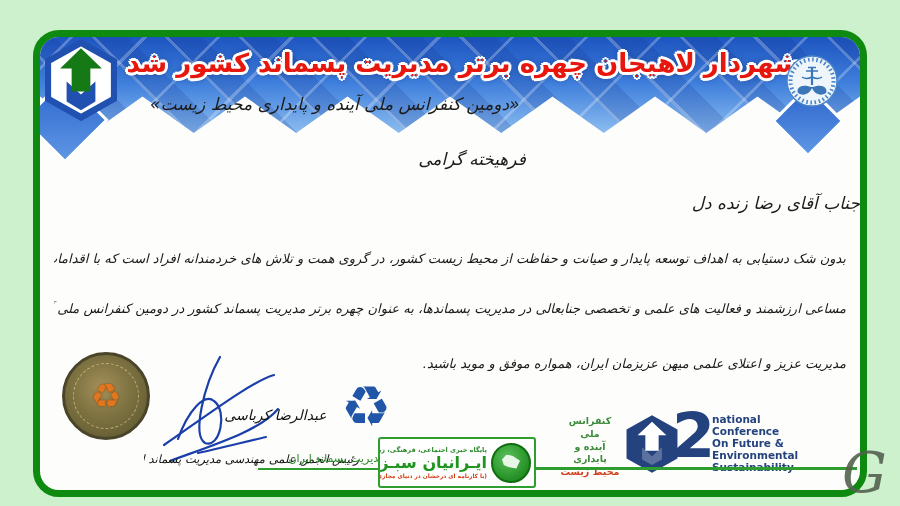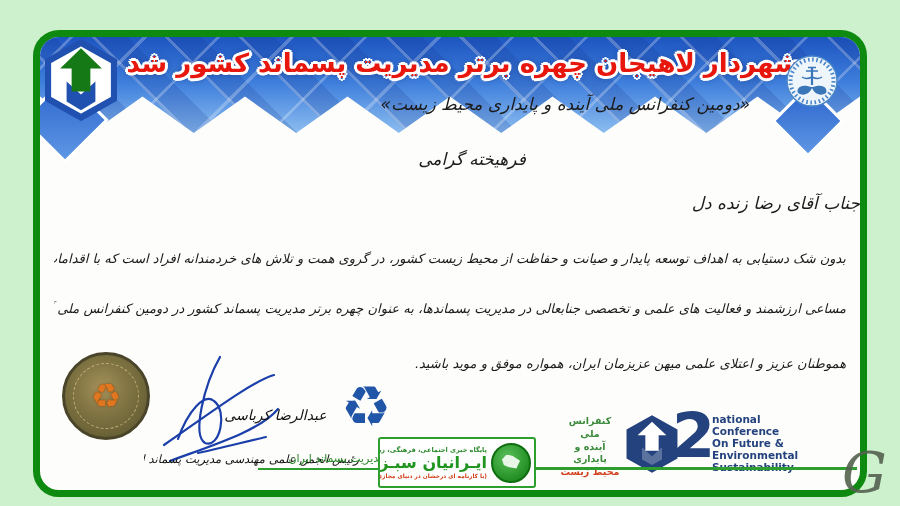--- a/index.html
+++ b/index.html
@@ -30,21 +30,21 @@
   .diamond.dr { left:742px; top:58px; width:52px; height:52px; }
 
   .headline { position:absolute; left:60px; right:60px; top:4px; z-index:3; text-align:right;
               direction:rtl; font-weight:bold; font-size:26px; line-height:44px; color:#e8170d;
               text-shadow:-2px -2px 0 #fff,2px -2px 0 #fff,-2px 2px 0 #fff,2px 2px 0 #fff,
                 0 -3px 0 #fff,0 3px 0 #fff,-3px 0 0 #fff,3px 0 0 #fff,0 0 7px rgba(10,30,90,.9); }
 
   .logo-waste { position:absolute; left:5px; top:2px; width:72px; height:82px; z-index:4; }
   .logo-ut    { position:absolute; left:746px; top:18px; width:52px; height:52px; z-index:4; }
 
-  .conf-title { position:absolute; left:110px; right:110px; top:57px; z-index:4; text-align:right;
+  .conf-title { position:absolute; left:110px; right:110px; top:57px; z-index:4; text-align:left;
                 direction:rtl; font-style:italic; font-size:17px; color:#1c1c1c; }
 
   .salutation { position:absolute; left:0; right:0; top:112px; text-align:center; direction:rtl;
                 font-style:italic; font-size:17px; color:#1c1c1c; z-index:2;margin-left:44px; }
   .recipient  { position:absolute; left:0; right:0; top:156px; text-align:right; direction:rtl;
                 font-style:italic; font-size:17px; color:#1c1c1c; z-index:2; }
 
   .body-line { position:absolute; right:14px; left:14px; direction:rtl; text-align:right;
                white-space:nowrap; overflow:hidden; font-style:italic; font-size:13px;
                color:#1a1a1a; z-index:2; letter-spacing:-0.2px; }
@@ -136,21 +136,21 @@
           <path d="M16 22 c3 2 6 2 10 0 M36 22 c-3 2 -6 2 -10 0" stroke="#3a76b8" stroke-width="1.4" fill="none"></path>
         </svg>
       </div>
 
       <div class="conf-title">«دومین کنفرانس ملی آینده و پایداری محیط زیست»</div>
       <div class="salutation">فرهیخته گرامی</div>
       <div class="recipient">جناب آقای رضا زنده دل</div>
 
       <div class="body-line bl1">بدون شک دستیابی به اهداف توسعه پایدار و صیانت و حفاظت از محیط زیست کشور، در گروی همت و تلاش های خردمندانه افراد است که با اقدامات خود روشنایی بخش و راهنمای این مسیر می باشد. بدینوسیله ضمن تقدیر از</div>
       <div class="body-line bl2">مساعی ارزشمند و فعالیت های علمی و تخصصی جنابعالی در مدیریت پسماندها، به عنوان چهره برتر مدیریت پسماند کشور در دومین کنفرانس ملی آینده و پایداری محیط زیست انتخاب می گردید. امید است در پیمودن مسیر خدمت به</div>
-      <div class="body-line bl3">هموطنان عزیز و اعتلای علمی میهن عزیزمان ایران، همواره موفق و موید باشید.</div>
+      <div class="body-line bl3">مدیریت عزیز و اعتلای علمی میهن عزیزمان ایران، همواره موفق و موید باشید.</div>
 
       <div class="stamp">
         <span class="glyph">♻</span>
       </div>
 
       <div class="sig">
         <svg viewBox="0 0 130 130" width="130" height="130">
           <g fill="none" stroke="#1b3faa" stroke-width="2.2" stroke-linecap="round">
             <path d="M62 8 C46 36 34 86 47 94 C62 100 70 62 56 52 C46 44 30 62 20 90"></path>
             <path d="M6 96 C44 70 94 32 116 26"></path>

